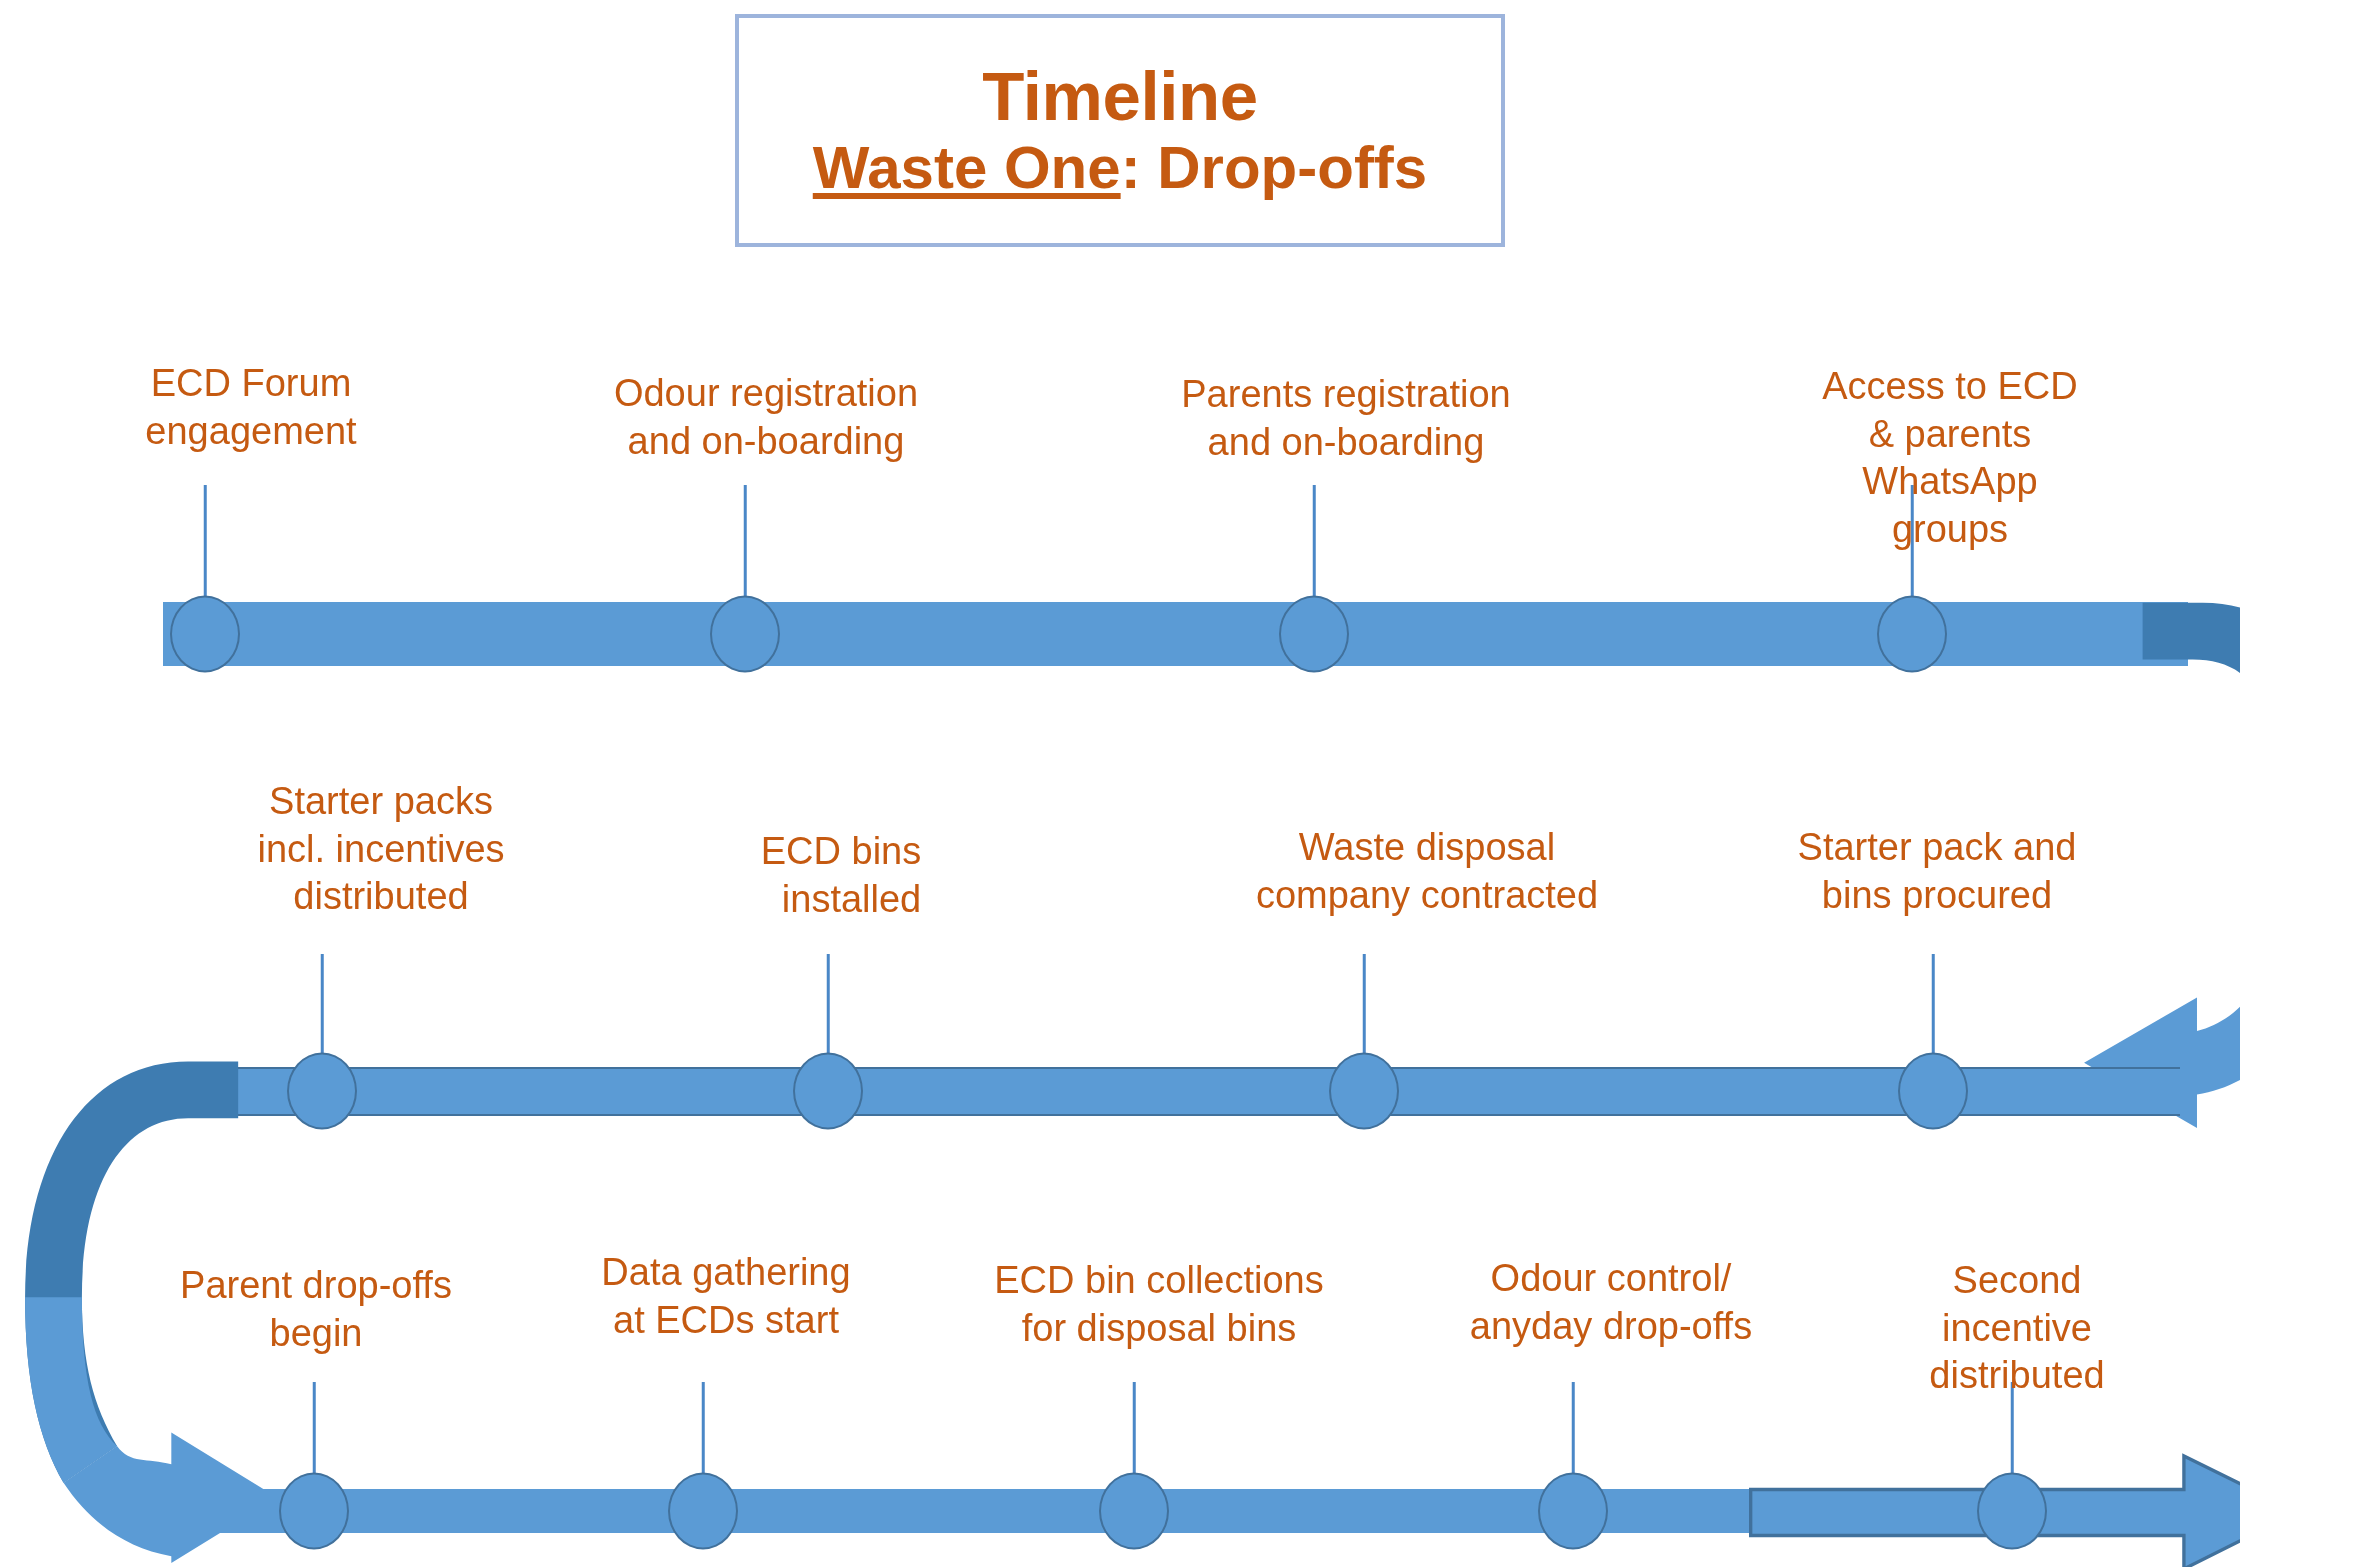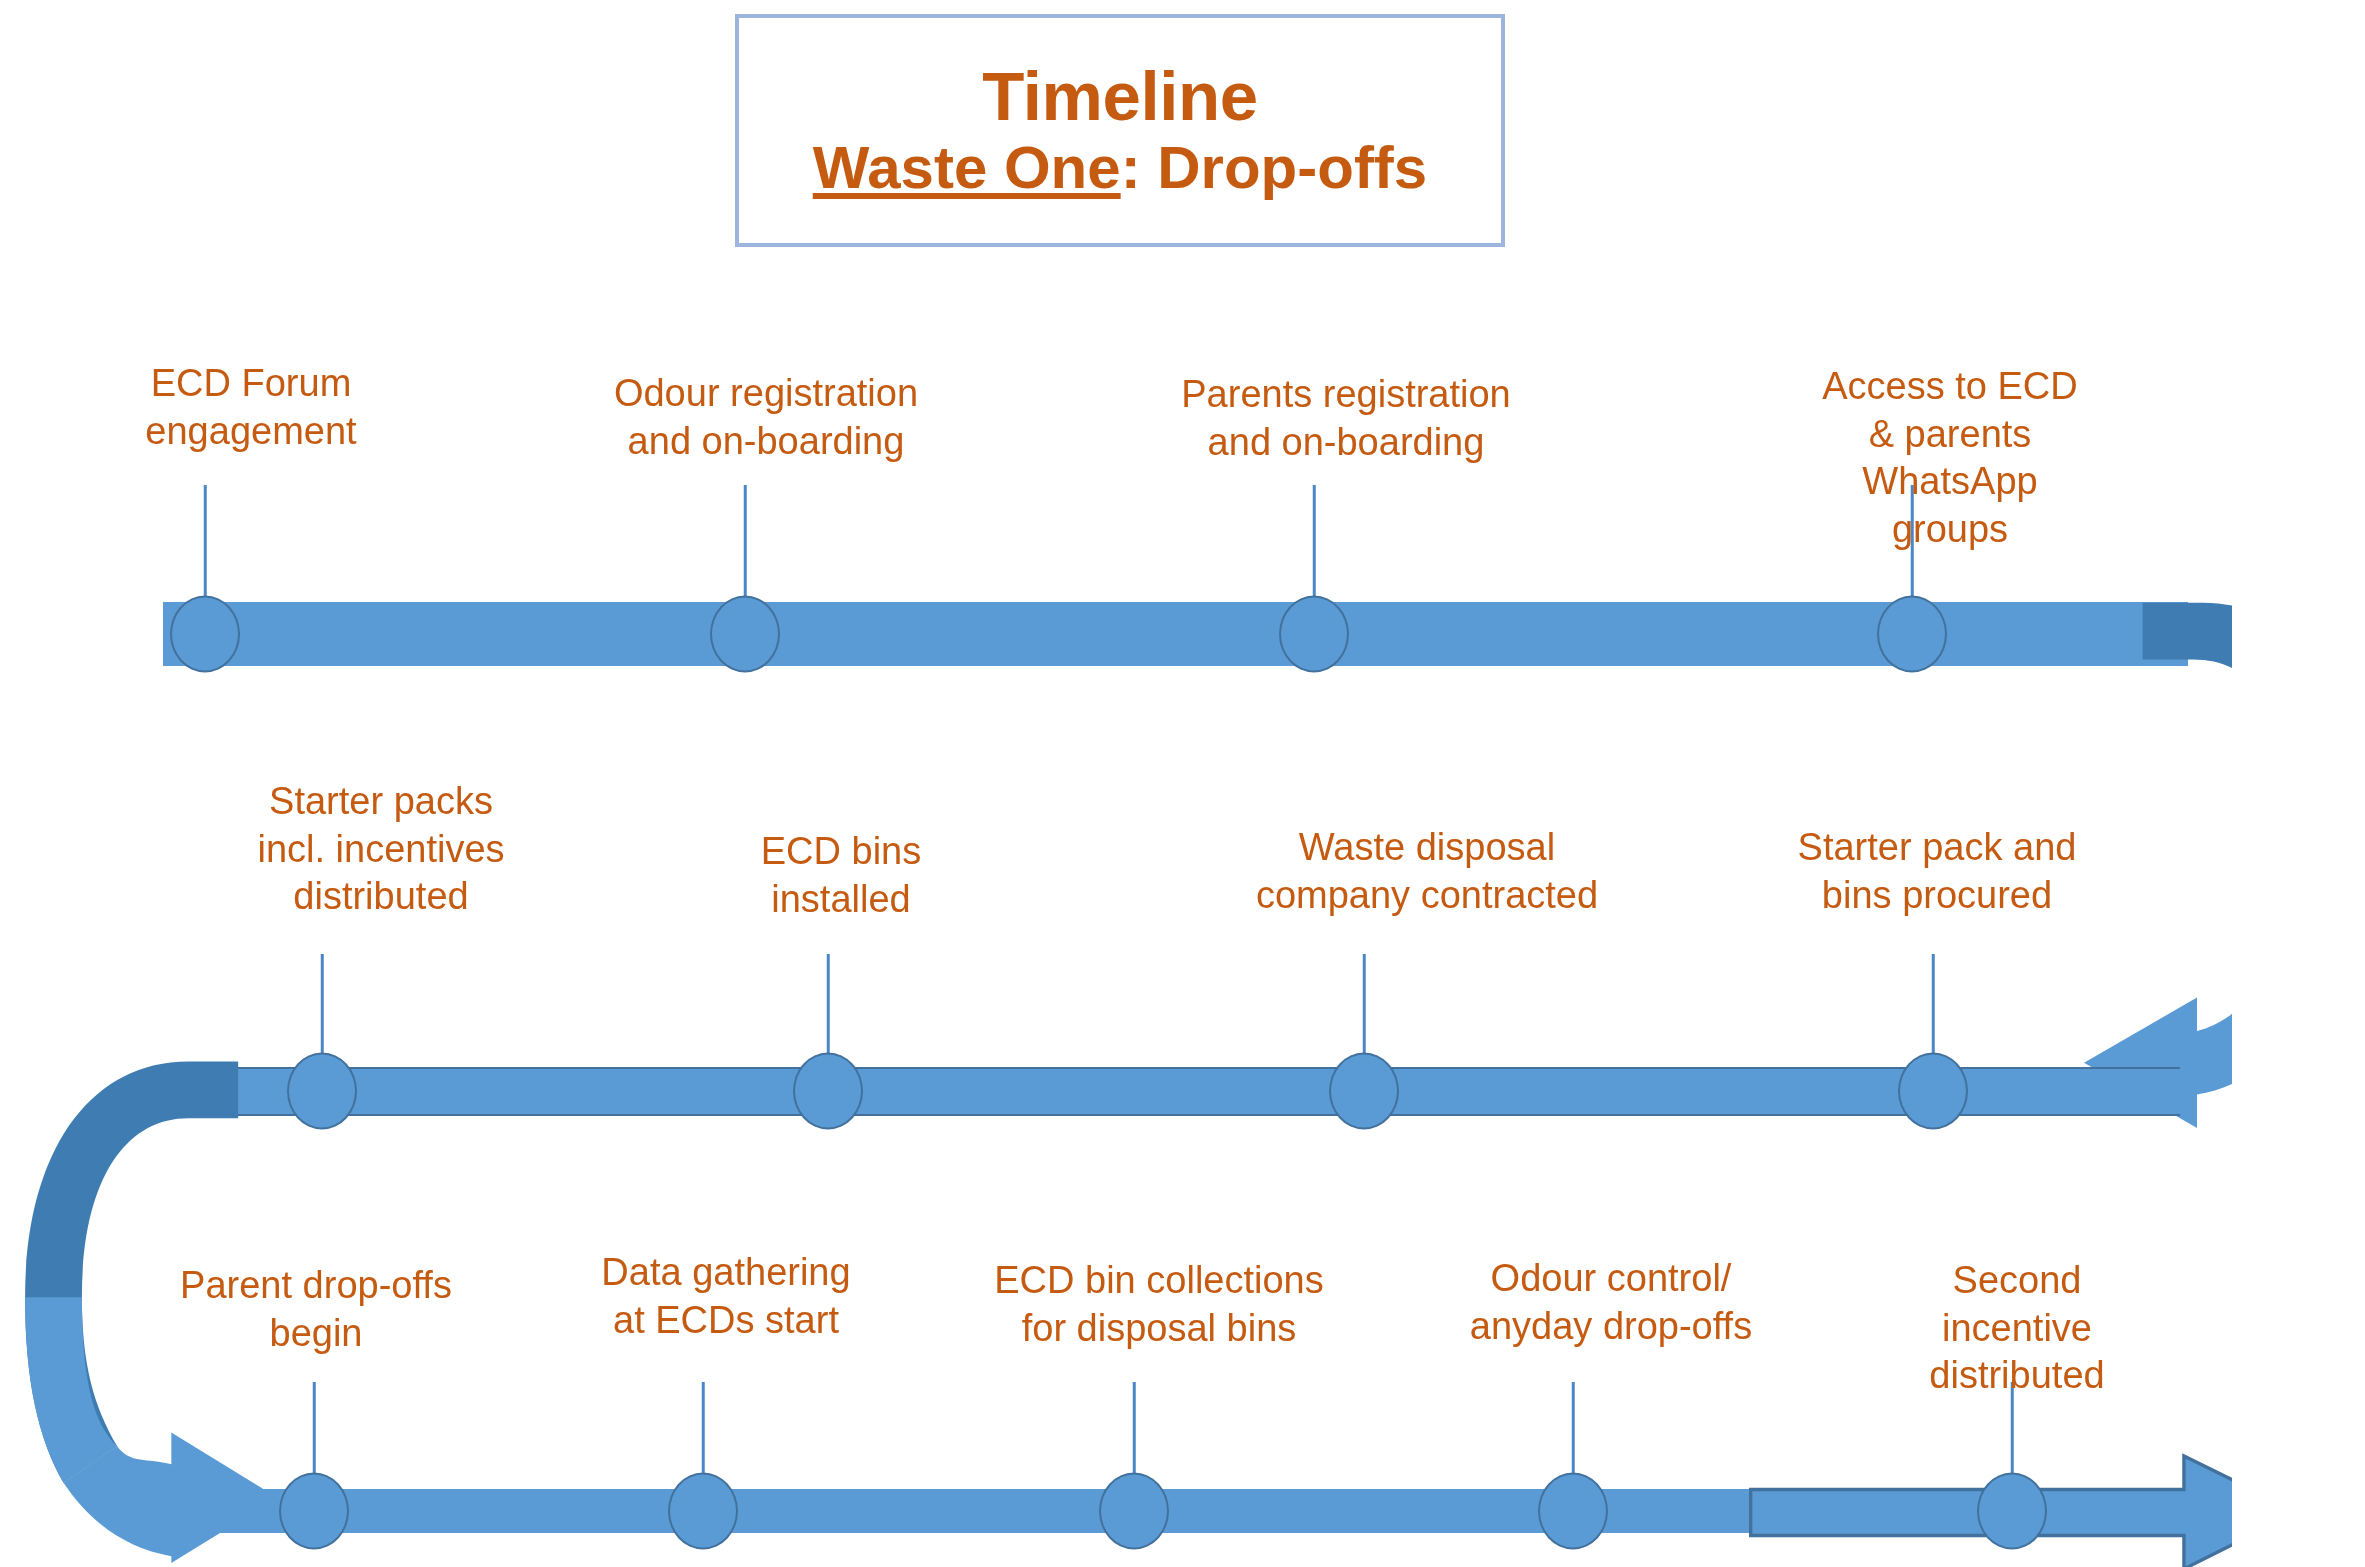--- a/index.html
+++ b/index.html
@@ -7,20 +7,21 @@
     padding: 0;
     background: #ffffff;
   }
   #canvas {
     position: relative;
     width: 2232px;
     height: 1567px;
     background: #ffffff;
     overflow: hidden;
     font-family: "Liberation Sans", sans-serif;
+    padding-left: 8px;
   }
 
   
   #title-box {
     position: absolute;
     left: 735px;
     top: 14.2px;
     width: 770px;
     height: 233px;
     border: 4.2px solid #9DB4DC;
@@ -156,21 +157,21 @@
       <div class="milestone" style="left: 1912px; top: 634px;"></div>
       <div class="label" style="left: 1950px; top: 338px;">Access to ECD &amp; parents
 WhatsApp groups</div>
       <div class="leader" style="left: 322px; top: 954px; height: 102px;"></div>
       <div class="milestone" style="left: 322px; top: 1091px;"></div>
       <div class="label" style="left: 381px; top: 753px;">Starter packs
 incl. incentives
 distributed</div>
       <div class="leader" style="left: 828px; top: 954px; height: 102px;"></div>
       <div class="milestone" style="left: 828px; top: 1091px;"></div>
-      <div class="label" style="left: 841px; top: 803px;">ECD bins
+      <div class="label" style="left: 841px; top: 803px; text-align: right;">ECD bins
 installed</div>
       <div class="leader" style="left: 1364px; top: 954px; height: 102px;"></div>
       <div class="milestone" style="left: 1364px; top: 1091px;"></div>
       <div class="label" style="left: 1427px; top: 799px;">Waste disposal
 company contracted</div>
       <div class="leader" style="left: 1933px; top: 954px; height: 102px;"></div>
       <div class="milestone" style="left: 1933px; top: 1091px;"></div>
       <div class="label" style="left: 1937px; top: 799px;">Starter pack and
 bins procured</div>
       <div class="leader" style="left: 314px; top: 1382px; height: 97px;"></div>

